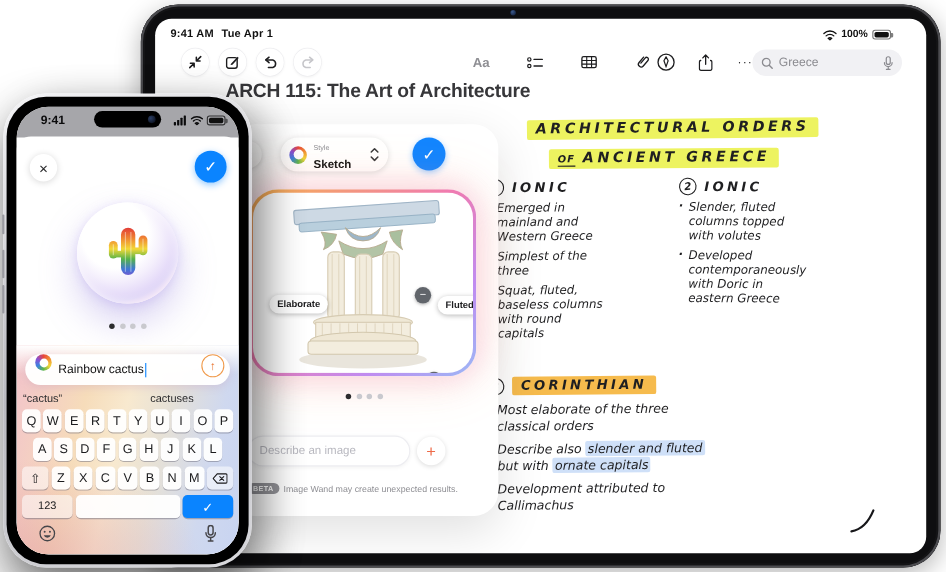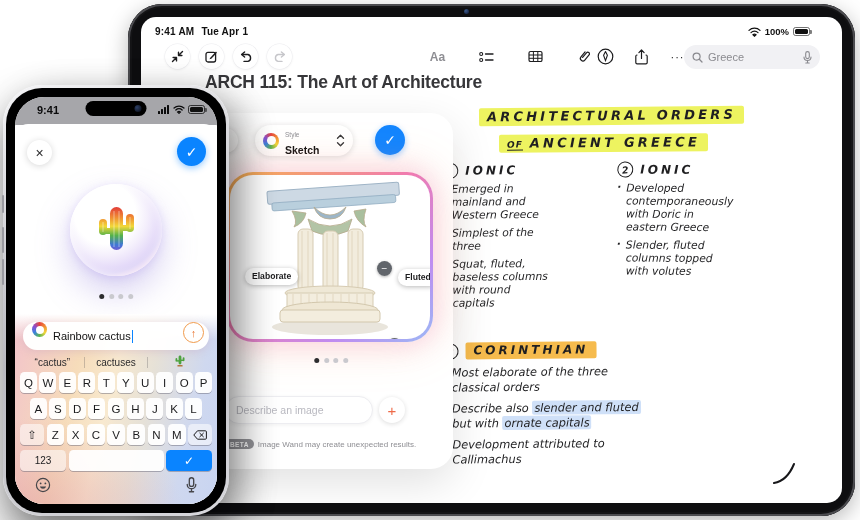--- a/index.html
+++ b/index.html
@@ -135,21 +135,21 @@
   .kb-zone::before { content:""; position:absolute; left:0; top:0; width:100%; height:26px;
     background:linear-gradient(#ffffff, rgba(255,255,255,0)); }
   .kb-zone::after { content:""; position:absolute; inset:0;
     background:radial-gradient(130% 85% at 8% 104%, rgba(224,148,160,.5), rgba(224,148,160,0) 58%); pointer-events:none; }
   .prompt-pill { position:absolute; left:8px; top:8px; width:186px; height:28px; border-radius:14px; background:rgba(255,255,255,.97);
     box-shadow:0 2px 8px rgba(190,150,190,.3); display:flex; padding:0 5px 0 9px; gap:6px; z-index:3; }
   .prompt-txt { flex:1; font-size:11px; font-weight:500; color:#111; display:flex; align-items:center; }
   .caret { width:1.5px; height:13px; background:#0a84ff; margin-left:1px; }
   .send-btn { width:21px; height:21px; border-radius:50%; background:#fff; border:1.5px solid #f09a4b;
     color:#e8702a; font-size:11px; font-weight:700; display:flex; align-items:center; justify-content:center; flex:none; }
-  .sug-row { position:absolute; left:6px; right:6px; top:40px; height:16px; display:flex; align-items:center; z-index:2; }
+  .sug-row { position:absolute; left:6px; right:6px; top:40px; height:16px; display:flex; align-items:center; z-index:2;gap:40px; }
   .sug { flex:1; text-align:center; font-size:10px; color:#2c2c2e; }
   .sug-div { width:1px; height:11px; background:rgba(60,60,67,.25); }
   .krow { position:absolute; left:5px; right:5px; height:21px; display:flex; gap:2.5px; z-index:2; }
   .key { flex:1; background:rgba(255,255,255,.93); border-radius:4.5px; box-shadow:0 1px 0 rgba(110,110,125,.5);
     display:flex; align-items:center; justify-content:center; font-size:11.5px; font-weight:500; color:#1b1b1d; }
   .key.fn { background:rgba(255,255,255,.55); flex:none; }
   .key.ret { background:#0a84ff; color:#fff; flex:none; width:46px; font-size:12px; }
   .kb-bottom { position:absolute; left:20px; right:20px; top:160px; height:22px; display:flex;
     align-items:center; justify-content:space-between; z-index:2; color:#46464a; }
 </style>
@@ -271,27 +271,27 @@
 baseless columns
 with round
 capitals</div>
         </div>
 
         <div class="col-ionic">
           <div class="sec-h">
               <span class="cnum">2</span>
               <span>IONIC</span>
             </div>
+          <div class="hw-b">Slender, fluted
+columns topped
+with volutes</div>
           <div class="hw-b">Developed
 contemporaneously
 with Doric in
 eastern Greece</div>
-          <div class="hw-b">Slender, fluted
-columns topped
-with volutes</div>
         </div>
 
         <div class="col-cor">
           <div class="sec-h">
               <span class="cnum">3</span>
               <span class="hl-o">CORINTHIAN</span>
             </div>
           <div class="hw-b">Most elaborate of the three
 classical orders</div>
           <div class="hw-b"><span>Describe also </span><span class="hl-b">slender and fluted</span><br><span>but with </span><span class="hl-b">ornate capitals</span></div>

